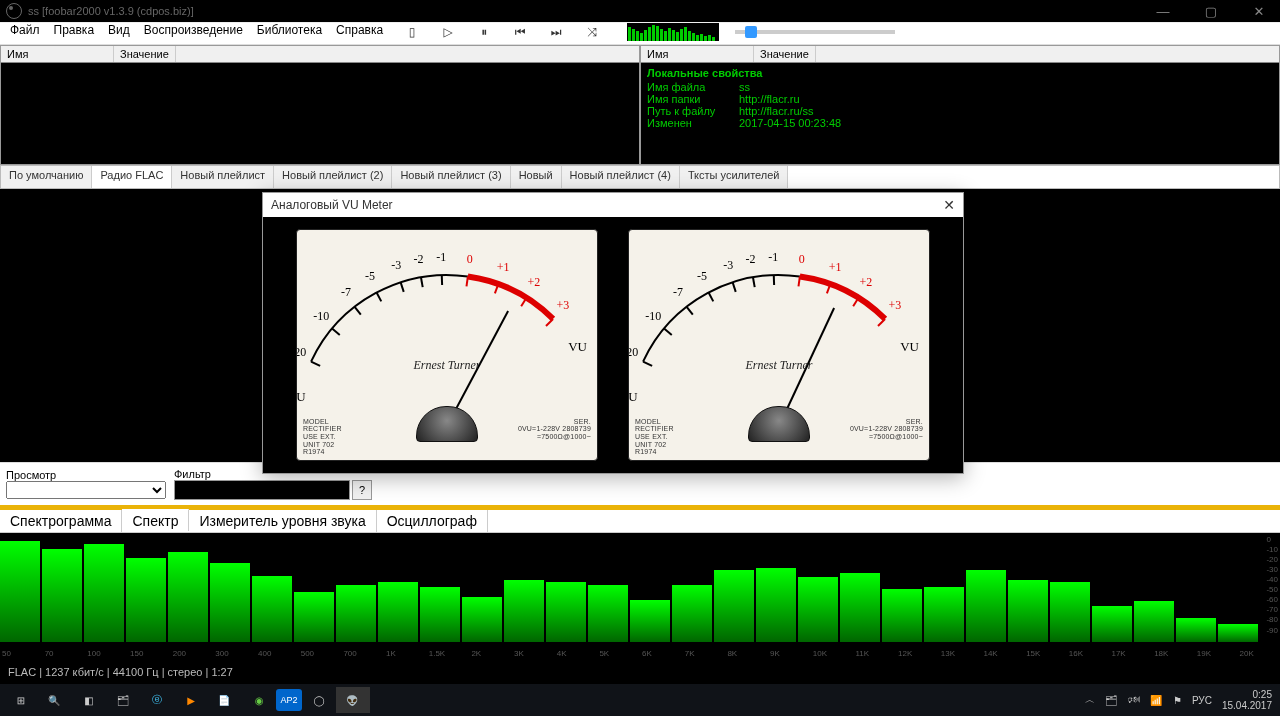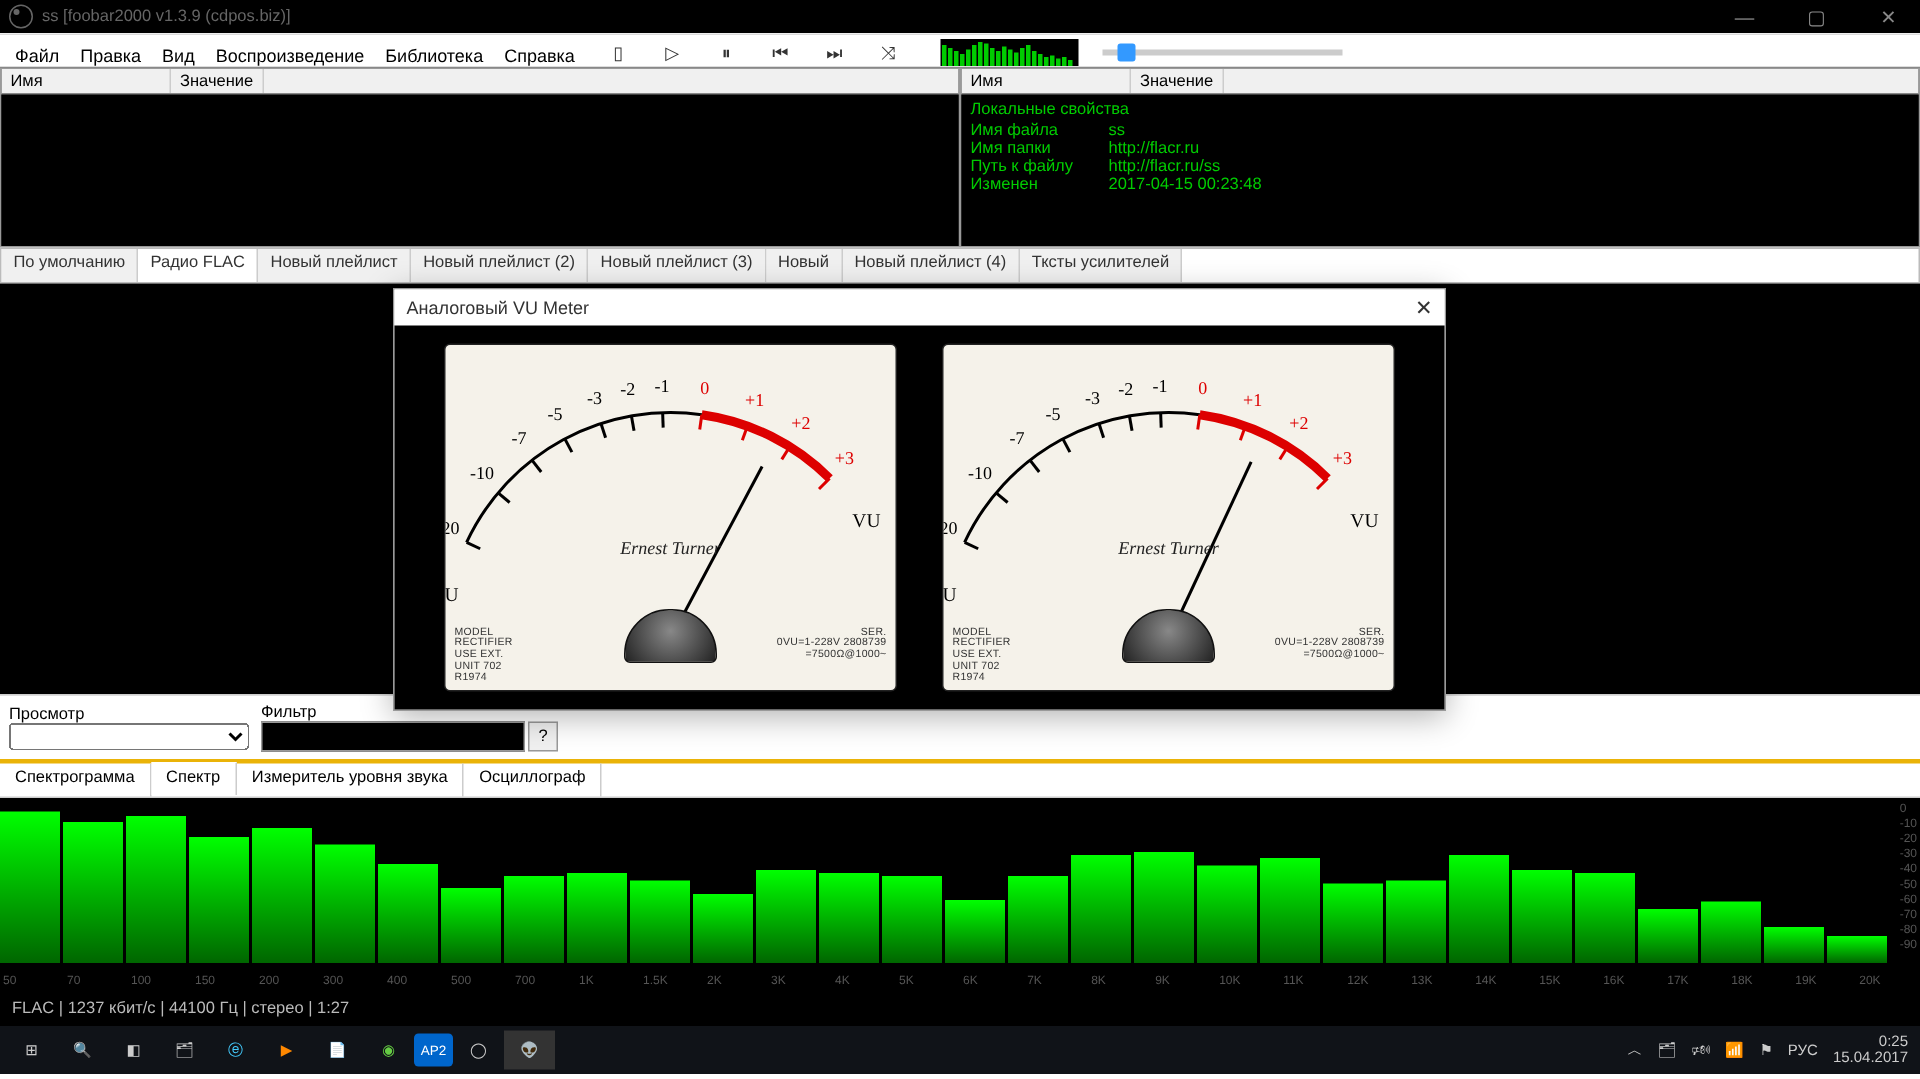--- a/index.html
+++ b/index.html
@@ -1,54 +1,54 @@
 <!DOCTYPE html>
 <html><head>
 <meta charset="utf-8">
 <style>
 html,body{margin:0;padding:0;width:1280px;height:719px;font-family:"Segoe UI",Tahoma,sans-serif;font-size:11px;background:#fff;overflow:hidden;color:#000}
 .titlebar{height:22px;background:#000000;display:flex;align-items:center;padding:0 6px;color:#666;font-size:11px;border-bottom:1px solid #eee}
 .titlebar .icon{width:14px;height:14px;border-radius:50%;border:1px solid #666;margin-right:6px;position:relative}
 .titlebar .icon:before{content:"";position:absolute;left:2px;top:2px;width:4px;height:4px;border-radius:50%;background:#666}
 .titlebar .wctl{margin-left:auto;display:flex;gap:18px;font-size:13px;color:#888}
 .titlebar .wctl span{width:30px;text-align:center;cursor:default}
-.menubar{height:21px;display:flex;align-items:flex-end;padding:0 6px 0 10px;background:#fff;border-bottom:1px solid #ddd;font-size:12px}
+.menubar{height:21px;display:flex;align-items:flex-start;padding:0 6px 0 10px;background:#fff;border-bottom:1px solid #ddd;font-size:12px}
 .menubar span{margin-right:14px}
 .toolbar{display:flex;align-items:center;gap:8px;margin-left:8px}
 .tbtn{width:14px;height:14px;display:flex;align-items:center;justify-content:center;color:#333;cursor:default}
 .spectrum-small{width:90px;height:18px;background:#000;display:flex;align-items:flex-end;gap:1px;padding:0 1px;margin-left:6px}
 .spectrum-small i{width:3px;background:#0c0}
 .volbar{width:160px;height:4px;background:#ccc;margin-left:8px;position:relative}
 .volbar .knob{position:absolute;left:10px;top:-4px;width:12px;height:12px;background:#39f;border-radius:2px}
 .progressbar{flex:1;height:4px;background:#ccc;margin-left:8px;margin-right:8px}
 .main{display:flex;height:calc(100% - 48px);flex-direction:column}
 .upper{display:flex;height:418px}
 .sidepanel{width:390px;background:#000;color:#0c0;padding:4px 6px;font-size:11px}
 .sidepanel .root{cursor:default}
 .sidepanel .child{margin-left:16px;color:#0c0}
 .midpanels{flex:1;display:flex;flex-direction:column}
 .panelrow{display:flex;height:120px}
 .panel{flex:1;border:1px solid #999;background:#000;display:flex;flex-direction:column;color:#fff;font-size:11px}
 .panel .hdr{display:flex;background:#f0f0f0;color:#000;font-size:11px;border-bottom:1px solid #888}
 .panel .hdr span{padding:2px 6px;border-right:1px solid #ccc}
 .propbody{flex:1;background:#000;color:#0c0;padding:4px 6px;overflow:hidden}
-.propbody .title{color:#0c0;font-weight:normal;margin-bottom:2px}
+.propbody .title{color:#0c0;font-weight:bold;margin-bottom:2px}
 .propbody .row{display:flex}
 .propbody .row .k{width:92px;color:#0c0}
 .propbody .row .v{color:#0c0}
 .tabsrow{display:flex;background:#fff;border:1px solid #bbb;height:22px;font-size:11px;overflow:hidden}
 .tabsrow span{padding:3px 8px;border-right:1px solid #ccc;color:#333;background:#f0f0f0;cursor:default}
 .tabsrow span.active{background:#fff}
 .blackarea{flex:1;background:#000}
 .lowerbar{display:flex;align-items:center;padding:2px 6px;gap:8px;background:#fff;border-top:1px solid #ddd;font-size:11px;height:38px}
 .lowerbar label{font-size:11px}
 .lowerbar select,.lowerbar input{font-size:11px;padding:1px 2px}
 .lowerbar .filterbox{background:#000;color:#0f0;width:170px;height:16px;border:1px solid #999}
 .qbtn{width:18px;height:18px;border:1px solid #999;display:flex;align-items:center;justify-content:center;background:#f0f0f0}
-.vistabs{display:flex;background:#fff;border-top:3px solid #eab308;border-bottom:1px solid #ccc;font-size:11px;height:22px}
+.vistabs{display:flex;background:#fff;border-top:5px solid #eab308;border-bottom:1px solid #ccc;font-size:14px;height:22px}
 .vistabs span{padding:3px 10px;border-right:1px solid #ccc;cursor:default}
 .vistabs span.active{background:#fff;border-top:1px solid #fff;position:relative;top:-1px}
 .spectrum-big{height:128px;background:#000;position:relative;overflow:hidden}
 .sbig-bars{display:flex;align-items:flex-end;height:108px;position:absolute;left:0;right:20px;bottom:18px}
 .sbig-bars .bar{flex:1;background:linear-gradient(#0f0,#060);margin-right:2px}
 .sbig-scale{position:absolute;right:2px;top:2px;color:#555;font-size:8px;display:flex;flex-direction:column;justify-content:space-between;height:100px}
 .sbig-freq{position:absolute;left:0;right:0;bottom:2px;color:#555;font-size:8px;display:flex}
 .sbig-freq span{flex:1;text-align:left;margin-left:2px}
 .statusbar{height:20px;background:#000;color:#bbb;font-size:11px;padding:2px 8px;display:flex;align-items:center}
 .taskbar{height:32px;background:#101318;display:flex;align-items:center;color:#fff;font-size:10px;padding:0 4px}

